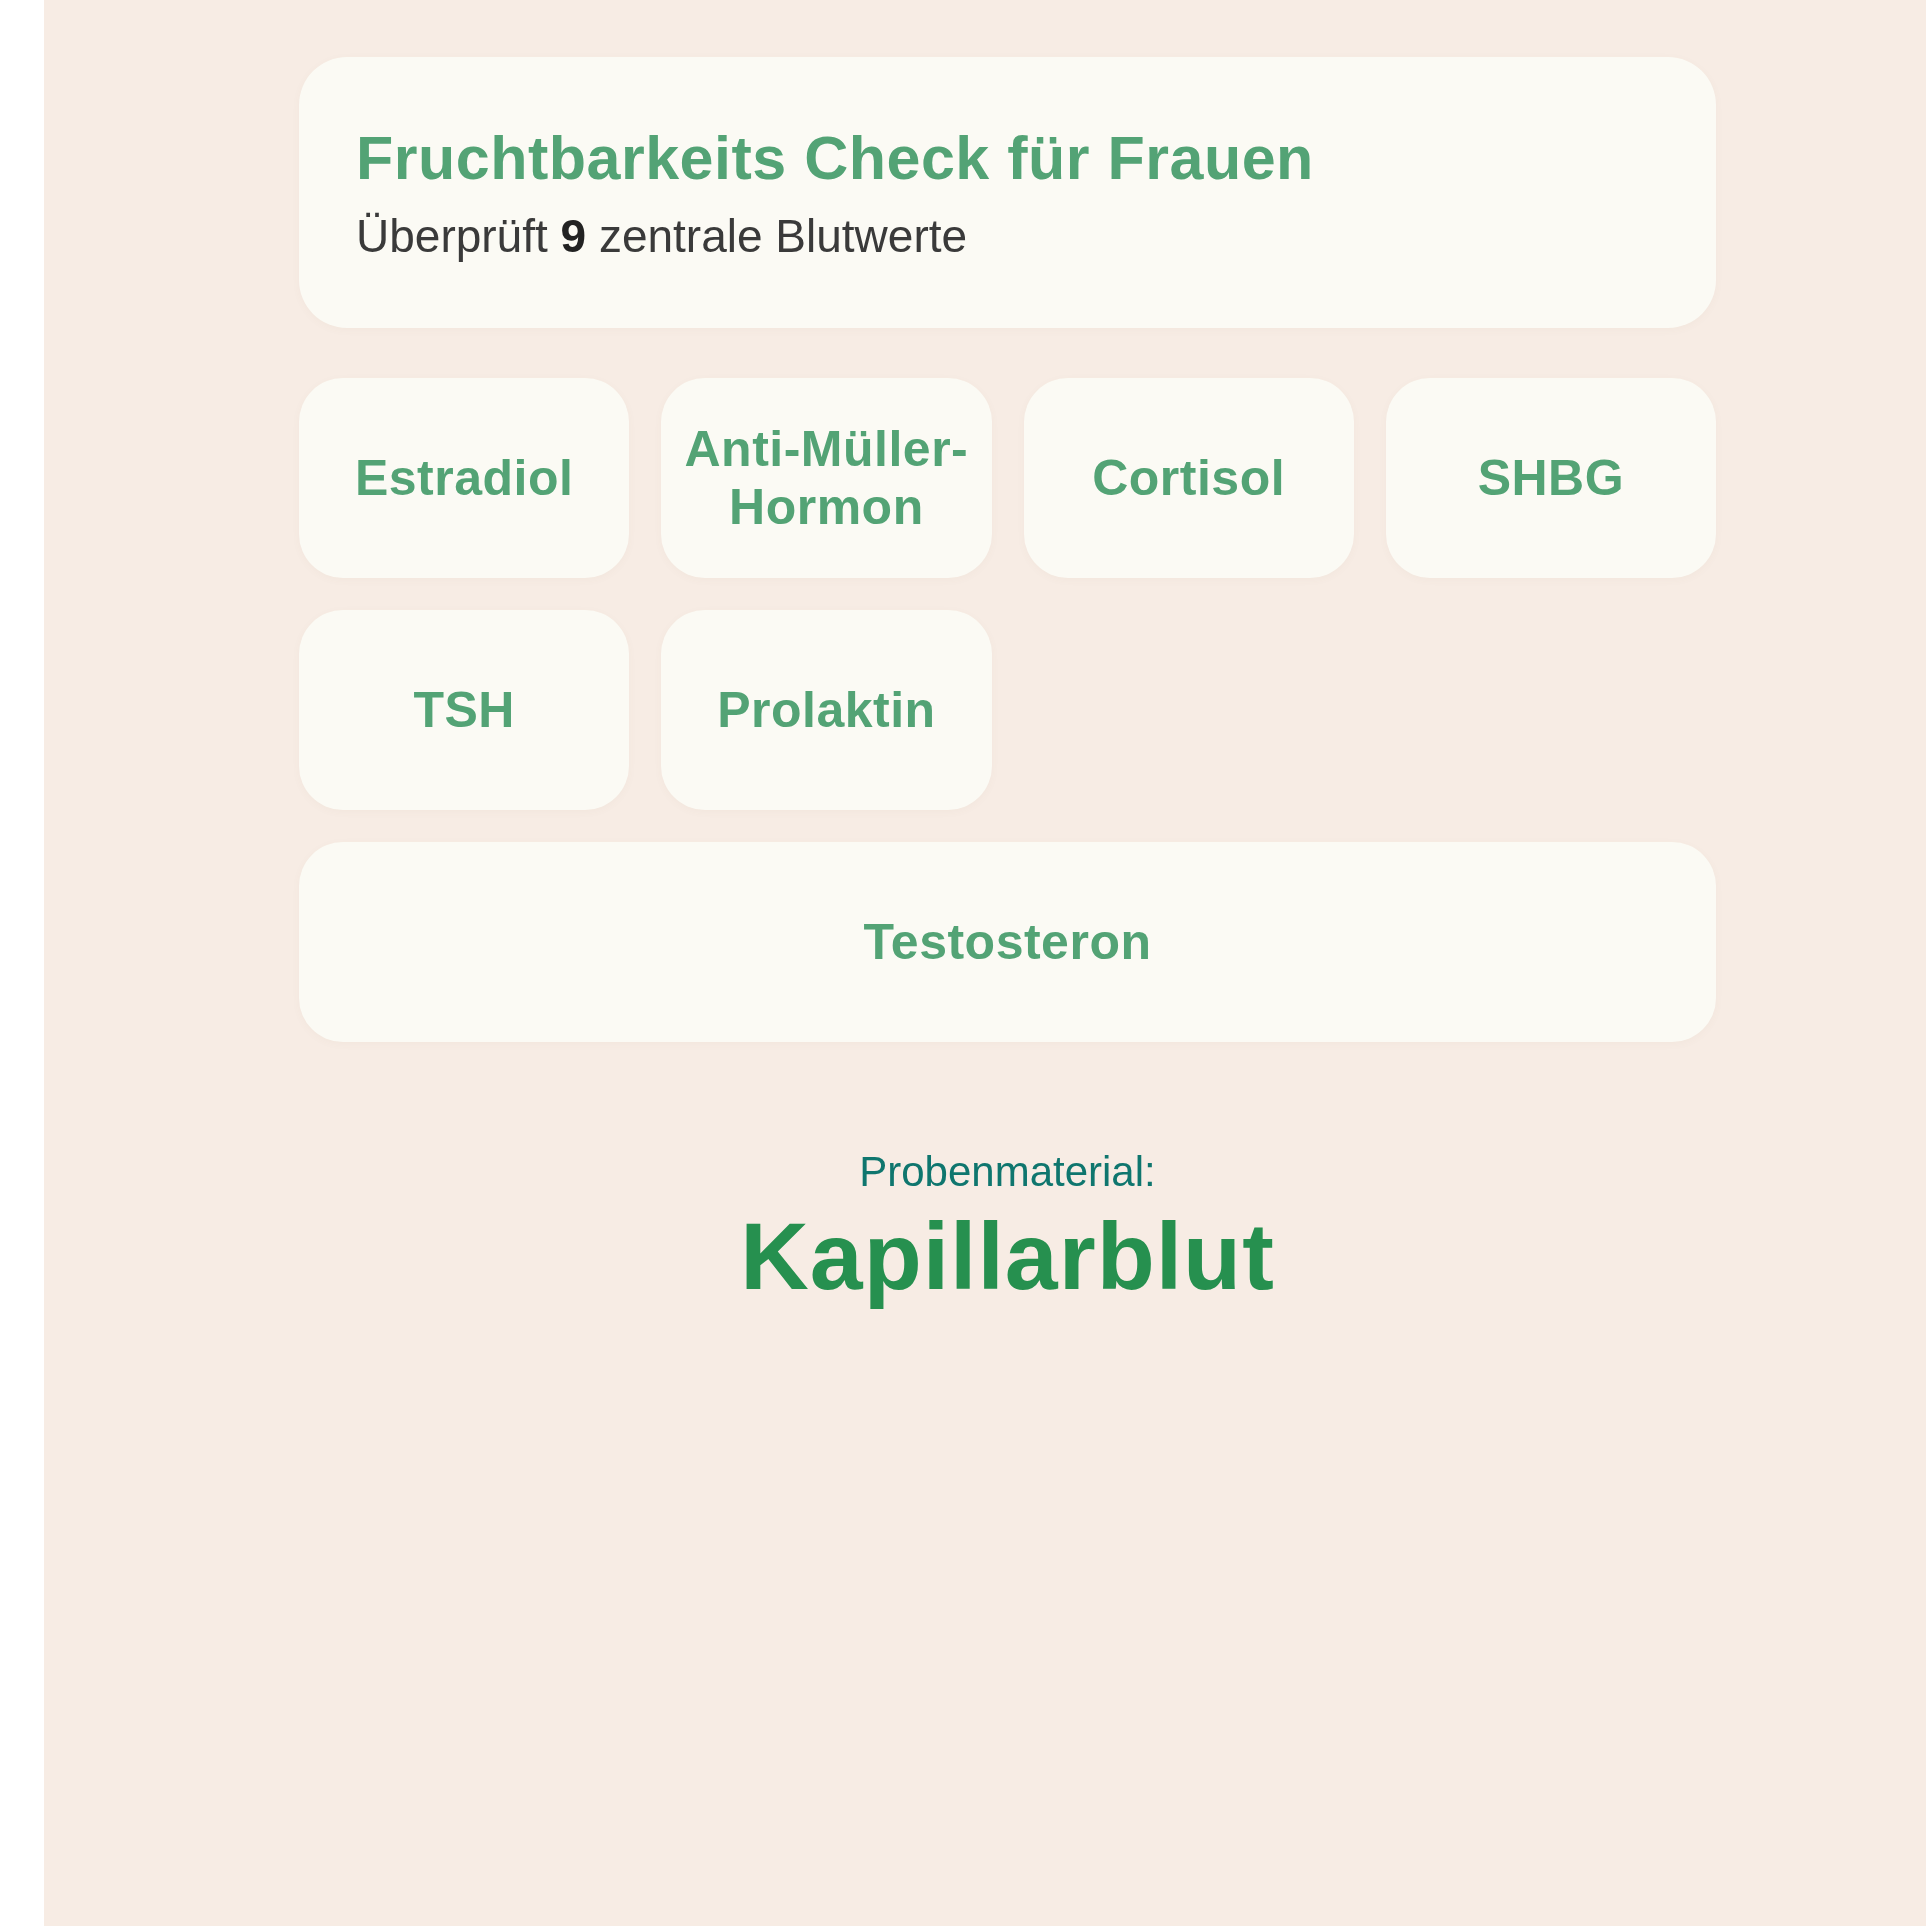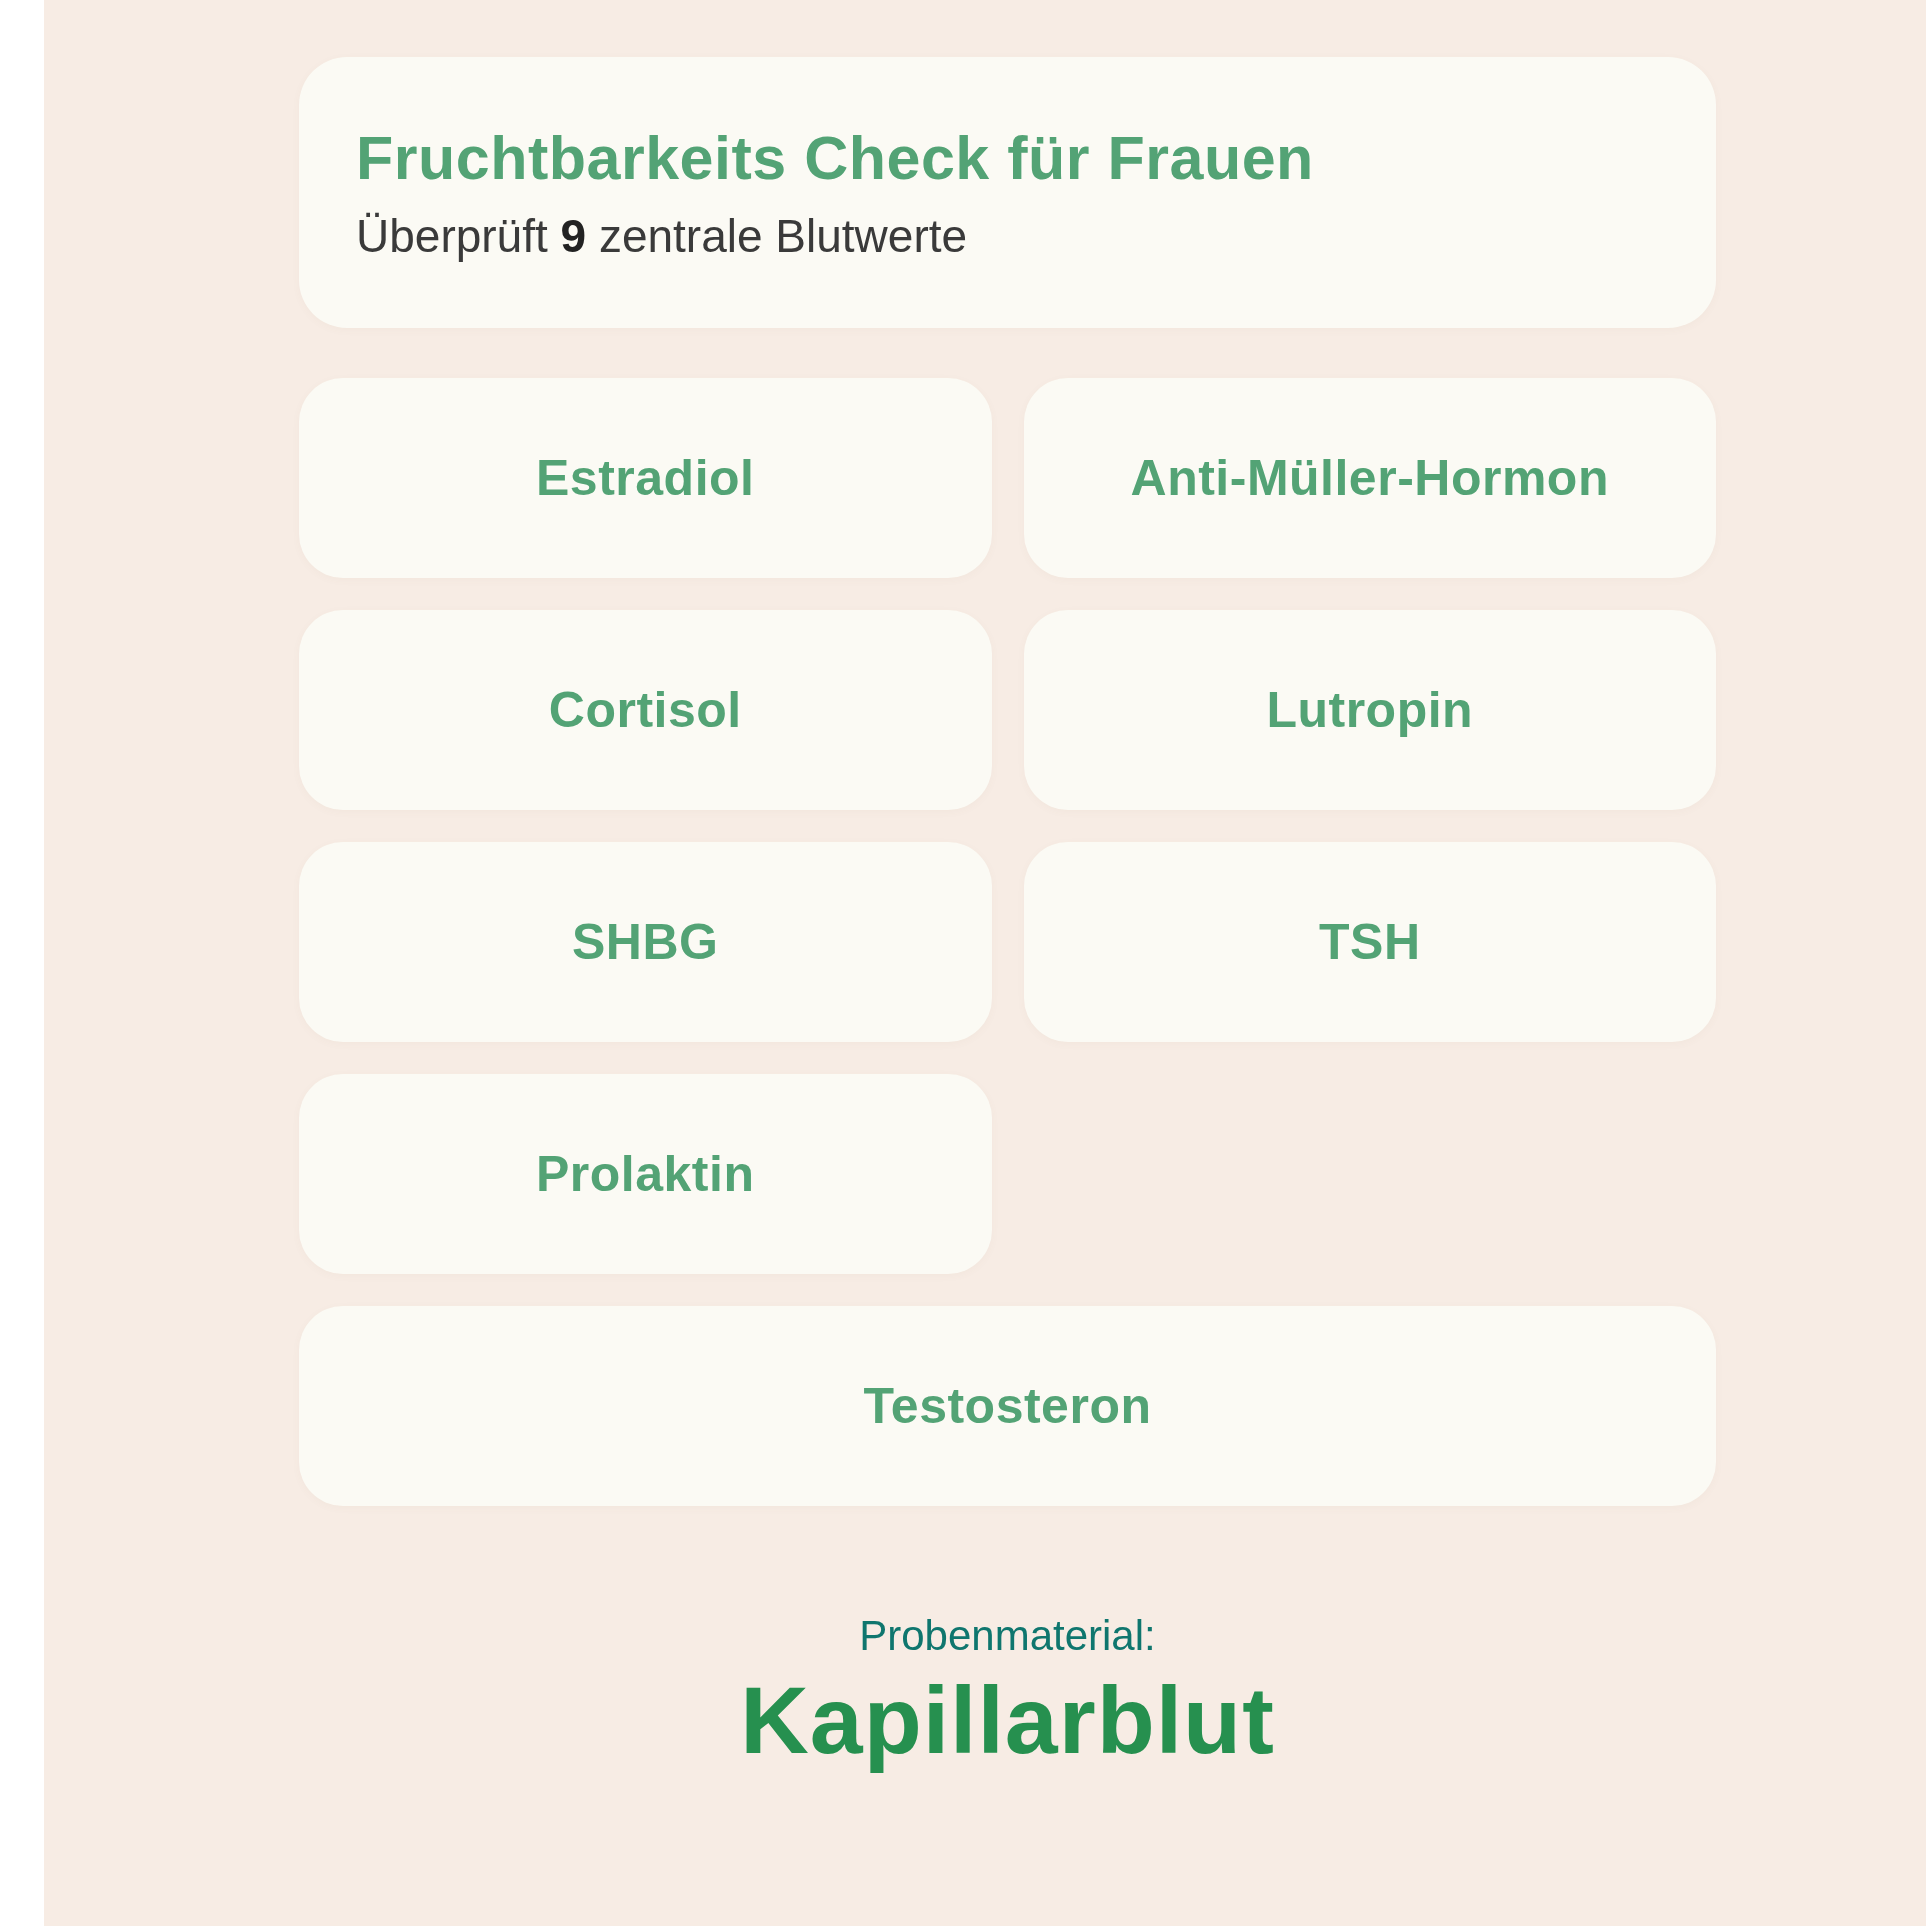--- a/index.html
+++ b/index.html
@@ -42,21 +42,21 @@
     font-weight: 400;
     color: #3a3a3a;
   }
   .page-subtitle .count {
     font-weight: 700;
     color: #222222;
   }
   .grid {
     margin-top: 50px;
     display: grid;
-    grid-template-columns: 1fr 1fr;
+    grid-template-columns: 1fr 1fr 1fr 1fr;
     column-gap: 69px;
     row-gap: 55px;
     gap: 32px;
   }
   .card {
     height: 200px;
     background: #fbfaf4;
     border-radius: 44px;
     display: flex;
     align-items: center;
@@ -106,23 +106,20 @@
     <div class="card">
       <span class="card-label">Estradiol</span>
     </div>
     <div class="card">
       <span class="card-label">Anti-Müller-Hormon</span>
     </div>
     <div class="card">
       <span class="card-label">Cortisol</span>
     </div>
     <div class="card">
-      <span class="card-label">Lutropin</span>
-    </div>
-    <div class="card">
       <span class="card-label">SHBG</span>
     </div>
     <div class="card">
       <span class="card-label">TSH</span>
     </div>
     <div class="card">
       <span class="card-label">Prolaktin</span>
     </div>
     <div class="card full">
       <span class="card-label">Testosteron</span>

